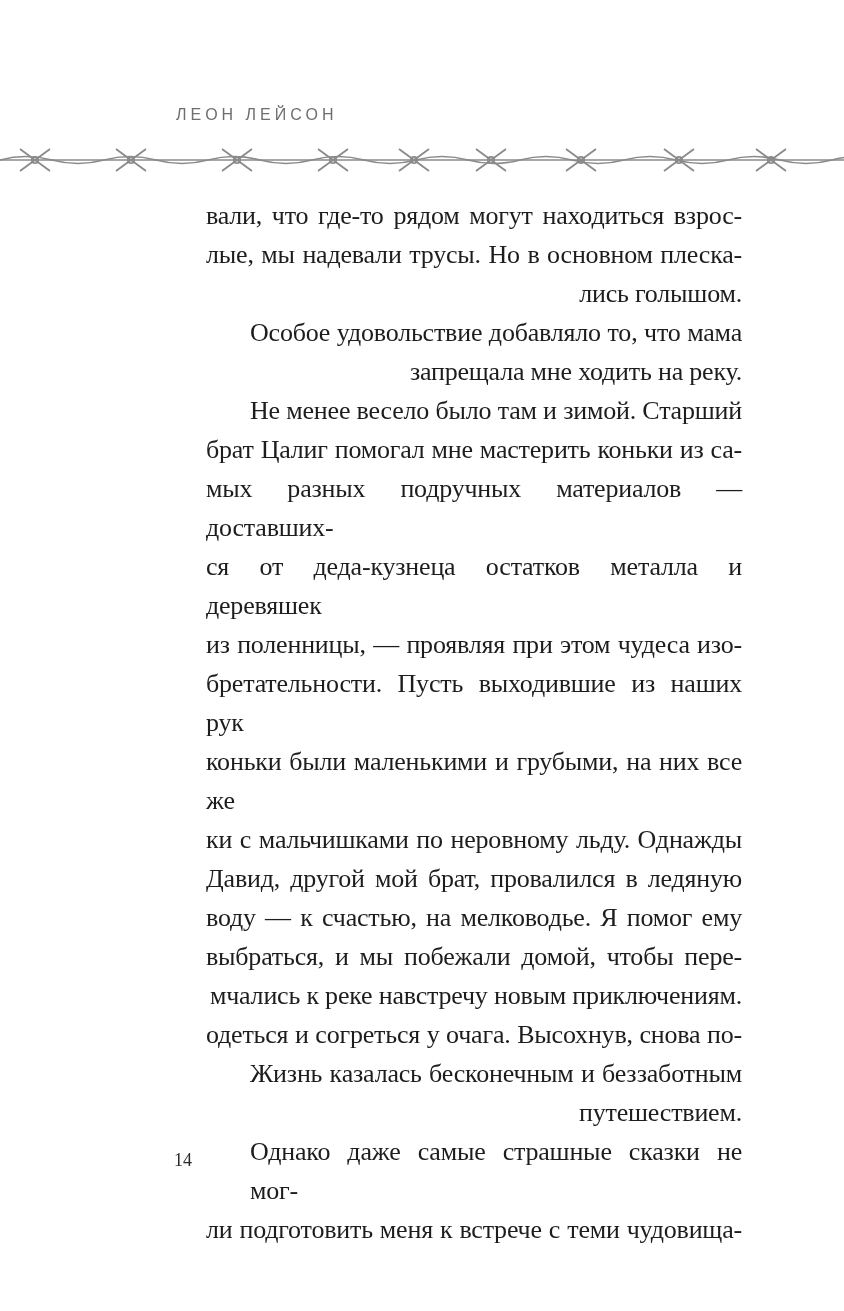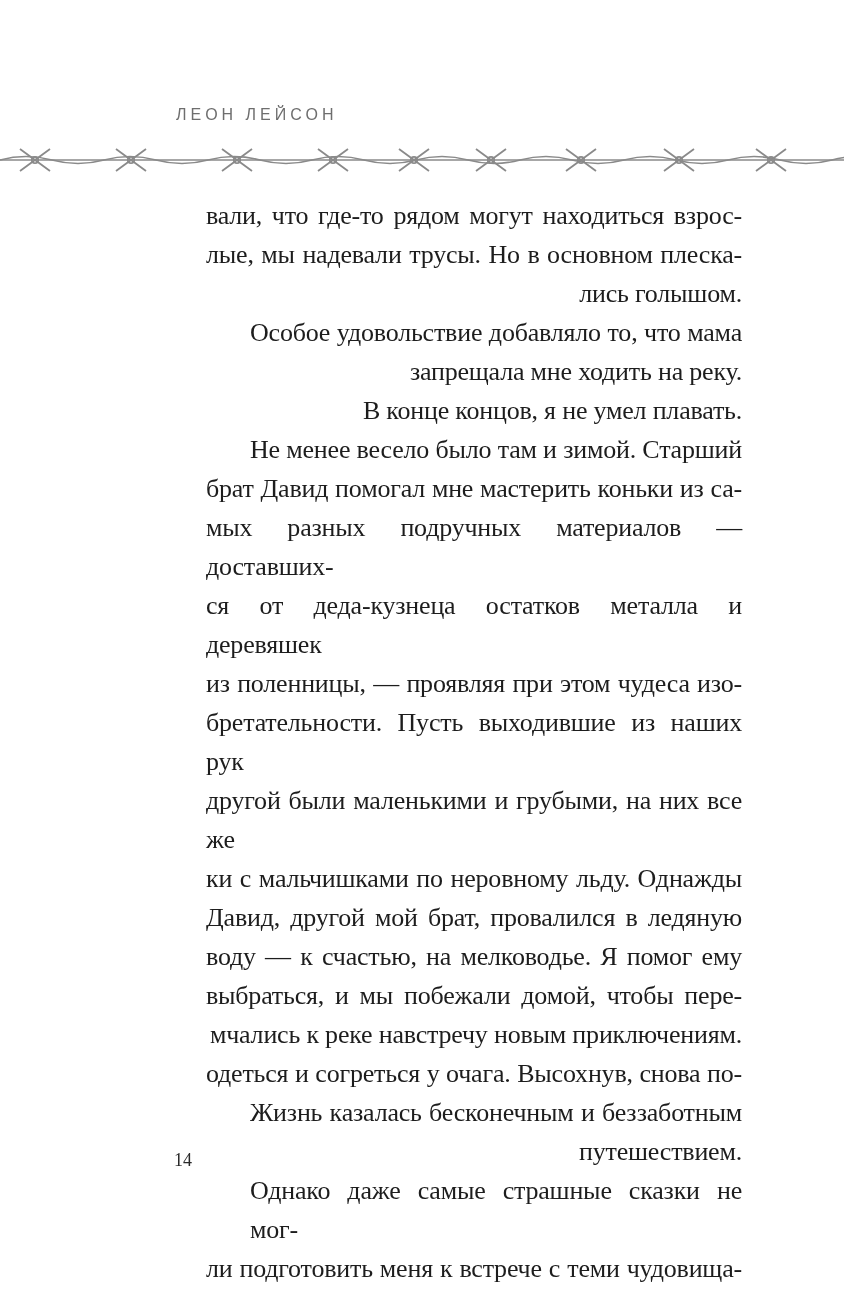--- a/index.html
+++ b/index.html
@@ -87,28 +87,27 @@
       <use href="#barb" x="771" y="22"></use>
     </svg>
   </div>
 
   <main class="text-block">
       <div class="line justify">вали, что где-то рядом могут находиться взрос-</div>
       <div class="line justify">лые, мы надевали трусы. Но в основном плеска-</div>
       <div class="line">лись голышом.</div>
       <div class="line indent justify">Особое удовольствие добавляло то, что мама</div>
       <div class="line">запрещала мне ходить на реку.</div>
-      <div class="line indent">В конце концов, я не умел плавать.</div>
       <div class="line indent justify">Не менее весело было там и зимой. Старший</div>
-      <div class="line justify">брат Давид помогал мне мастерить коньки из са-</div>
+      <div class="line justify">брат Цалиг помогал мне мастерить коньки из са-</div>
       <div class="line justify">мых разных подручных материалов — доставших-</div>
       <div class="line justify">ся от деда-кузнеца остатков металла и деревяшек</div>
       <div class="line justify">из поленницы, — проявляя при этом чудеса изо-</div>
       <div class="line justify">бретательности. Пусть выходившие из наших рук</div>
-      <div class="line justify">другой были маленькими и грубыми, на них все же</div>
+      <div class="line justify">коньки были маленькими и грубыми, на них все же</div>
       <div class="line justify">ки с мальчишками по неровному льду. Однажды</div>
       <div class="line justify">Давид, другой мой брат, провалился в ледяную</div>
       <div class="line justify">воду — к счастью, на мелководье. Я помог ему</div>
       <div class="line justify">выбраться, и мы побежали домой, чтобы пере-</div>
       <div class="line">мчались к реке навстречу новым приключениям.</div>
       <div class="line justify">одеться и согреться у очага. Высохнув, снова по-</div>
       <div class="line indent justify">Жизнь казалась бесконечным и беззаботным</div>
       <div class="line">путешествием.</div>
       <div class="line indent justify">Однако даже самые страшные сказки не мог-</div>
       <div class="line justify">ли подготовить меня к встрече с теми чудовища-</div>

